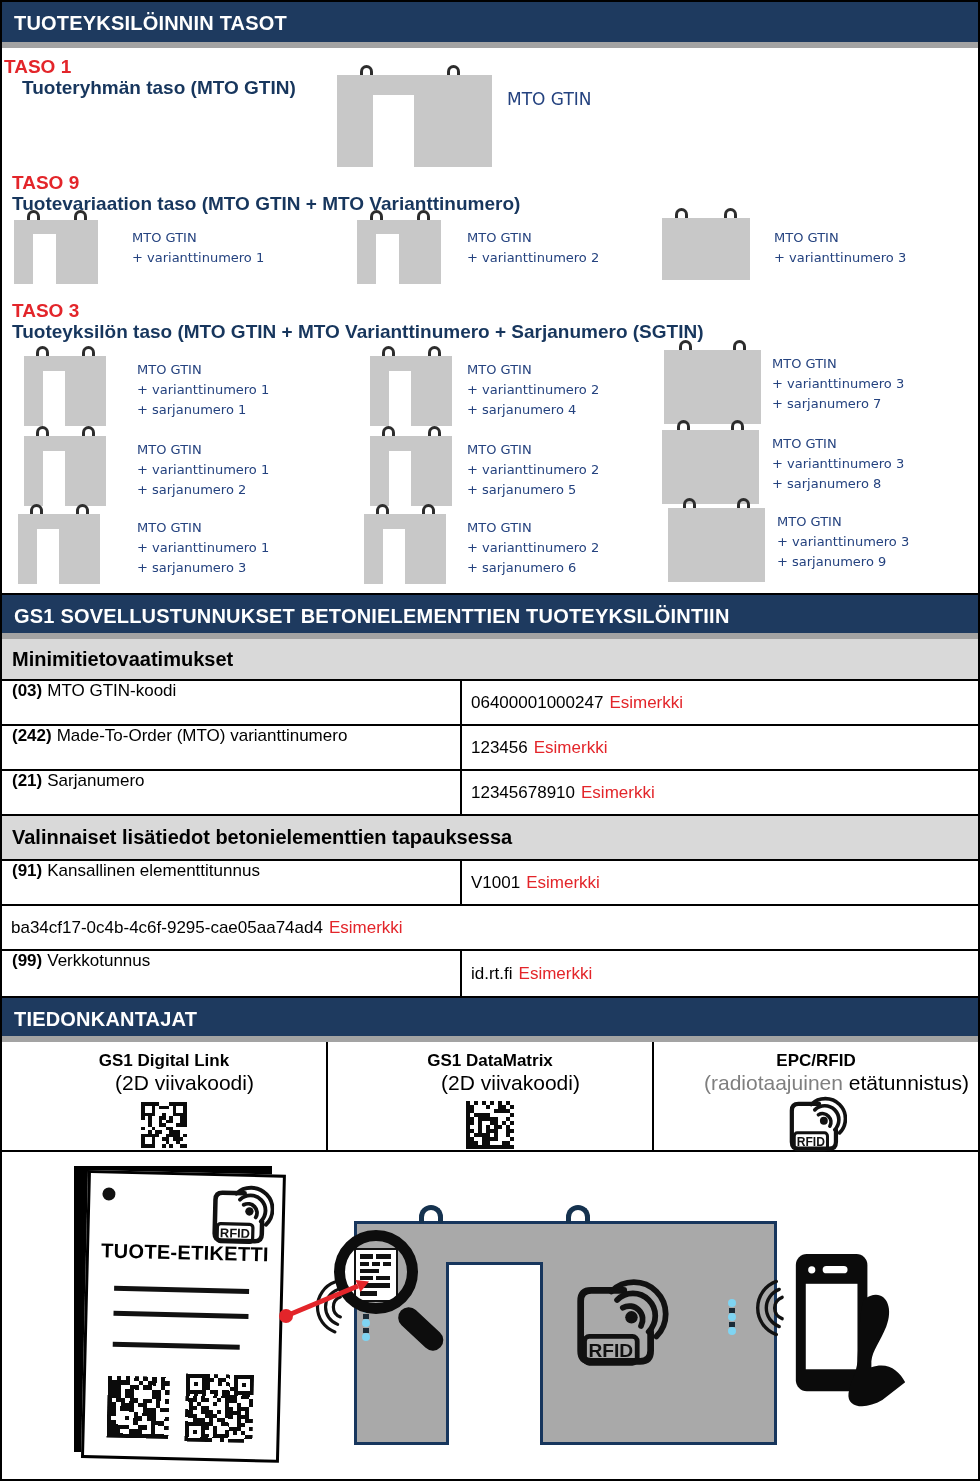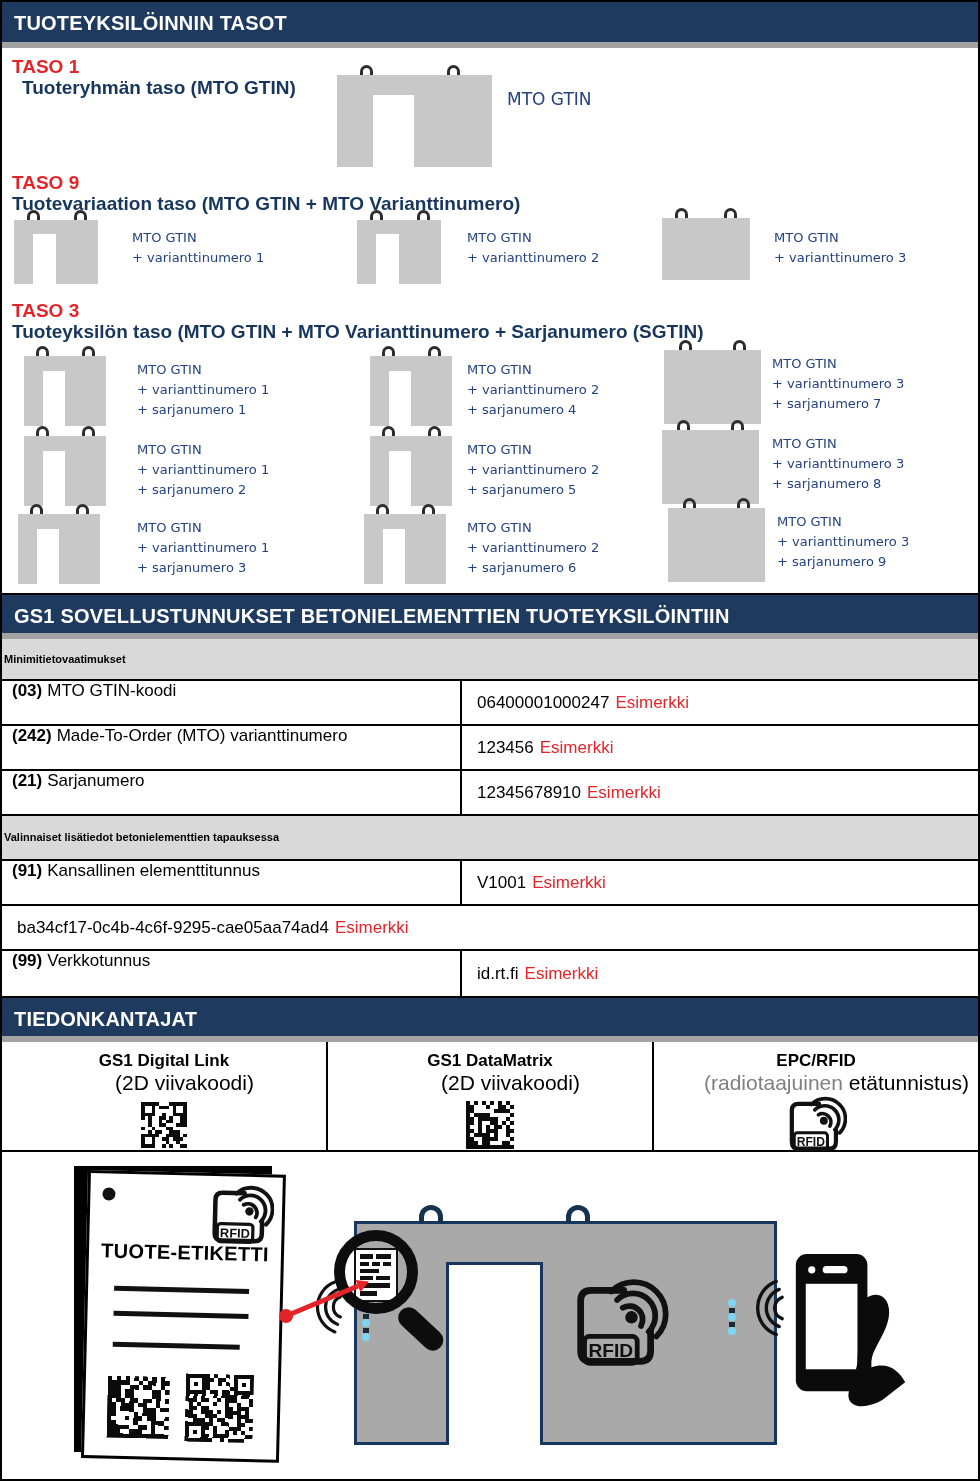--- a/index.html
+++ b/index.html
@@ -18,26 +18,26 @@
   .elem { position:absolute; background:#c8c8c8; }
   .door { position:absolute; bottom:0; left:23%; width:27%; height:78%; background:#fff; }
   .hook { position:absolute; top:-10px; width:13px; height:10px; border:3px solid #2d2d2d;
           border-bottom:none; border-radius:7px 7px 0 0; }
   .hook.h1 { left:15%; } .hook.h2 { left:71%; }
   .vlabel { position:absolute; font-family:"DejaVu Sans", sans-serif; font-size:13px;
             line-height:20px; color:#24427f; white-space:nowrap; }
   .vlabel.big { font-size:17px; line-height:22px; }
 
   
-  .subhdr { background:#d9d9d9; height:42px; line-height:40px; font-weight:bold; font-size:11px;
-            padding-left:2px; border-bottom:2px solid #000; }
+  .subhdr { background:#d9d9d9; height:42px; line-height:40px; font-weight:bold; font-size:20px;
+            padding-left:10px; border-bottom:2px solid #000; }
   .trow { display:flex; height:45px; border-bottom:2px solid #000; font-size:17px; }
   .trow.last { border-bottom:none; }
   .tc1 { width:460px; border-right:2px solid #000; display:flex; align-items:flex-start; padding-left:10px; }
-  .tc2 { flex:1; display:flex; align-items:center; padding-left:15px; }
+  .tc2 { flex:1; display:flex; align-items:center; padding-left:9px; }
   .code { font-weight:bold; margin-right:5px; }
   .ex { color:#e3252a; margin-left:6px; }
 
   
   .carriers { display:flex; height:110px; border-bottom:2px solid #000; }
   .carrier { flex:1; text-align:center; padding-top:9px; border-right:2px solid #000; }
   .carrier:last-child { border-right:none; }
   .c-title { font-weight:bold; font-size:17px; }
   .c-sub { font-size:21px;padding-left:41px; }
   .c-sub .gray { color:#7f7f7f; }
@@ -72,21 +72,21 @@
 </style>
 </head>
 <body>
 
 <div class="page">
 
   <div class="bar">TUOTEYKSILÖINNIN TASOT</div>
 
   <div class="levels">
 
-    <div class="abs taso-tag" style="left:10px;top:8px">TASO 1</div>
+    <div class="abs taso-tag" style="left:2px;top:8px">TASO 1</div>
     <div class="abs taso-sub" style="left:20px;top:29px">Tuoteryhmän taso (MTO GTIN)</div>
     <div class="elem" style="left:335px;top:27px;width:155px;height:92px">
       <span class="hook h1"></span>
       <span class="hook h2"></span>
       <span class="door"></span>
     </div>
     <div class="vlabel big" style="left:505px;top:40px">MTO GTIN</div>
 
     <div class="abs taso-tag" style="left:10px;top:124px">TASO 9</div>
     <div class="abs taso-sub" style="left:10px;top:145px">Tuotevariaation taso (MTO GTIN + MTO Varianttinumero)</div>

